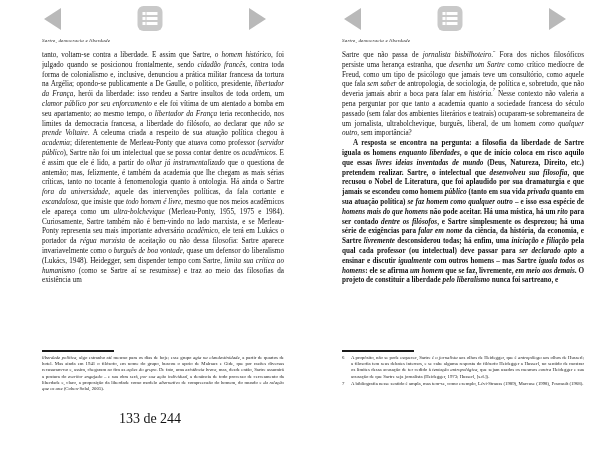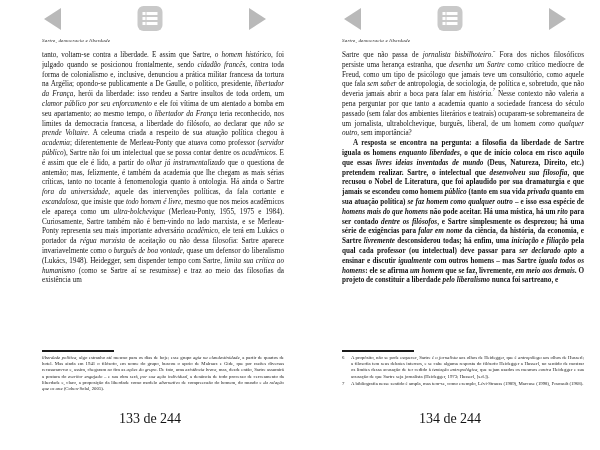--- a/index.html
+++ b/index.html
@@ -114,16 +114,15 @@
     <div class="footnotes">
         <div class="footnote">
           <span class="fn-num">6</span>
           <span class="fn-body"><span>A propósito, não se pode esquecer, Sartre é </span><span class="it">o jornalista</span><span> aos olhos de Heidegger, que é </span><span class="it">antropólogo</span><span> aos olhos de Husserl; a filosofia tem seus debates internos, e se cabe alguma resposta do filósofo Heidegger a Husserl, no sentido de mostrar os limites dessa acusação de ter cedido à </span><span class="it">tentação antropológica</span><span>, que sejam usados os mesmos </span><span class="it">contra</span><span> Heidegger e sua acusação de que Sartre seja jornalista (Heidegger, 1973; Husserl, [s.d.]).</span></span>
         </div>
         <div class="footnote">
           <span class="fn-num">7</span>
           <span class="fn-body"><span>A bibliografia nesse sentido é ampla, mas tem-se, como exemplo, Lévi-Strauss (1989), Marcuse (1998), Foucault (1968).</span></span>
         </div>
       </div>
-    <div class="page-number">134 de 244</div>
   </div>
 
 </div>
 
 </body></html>

